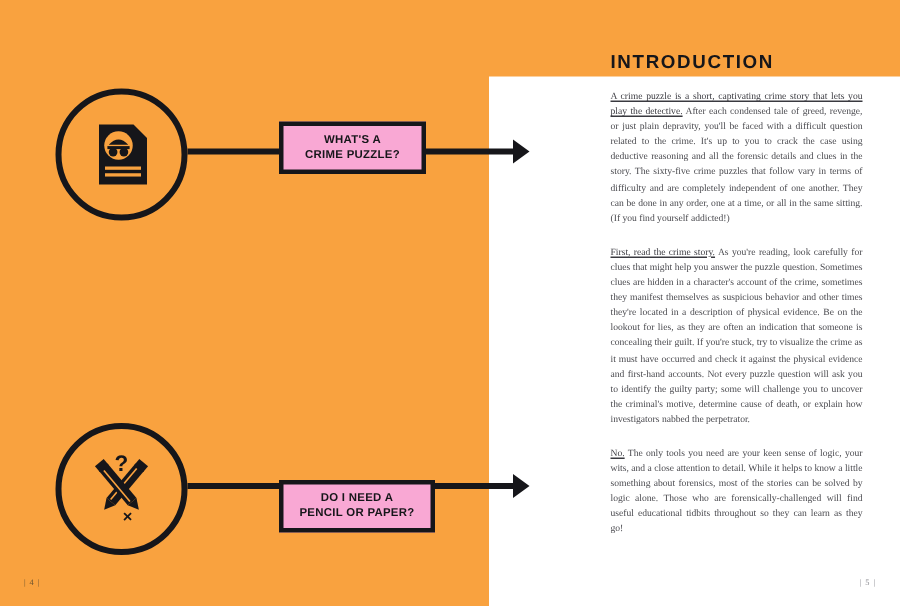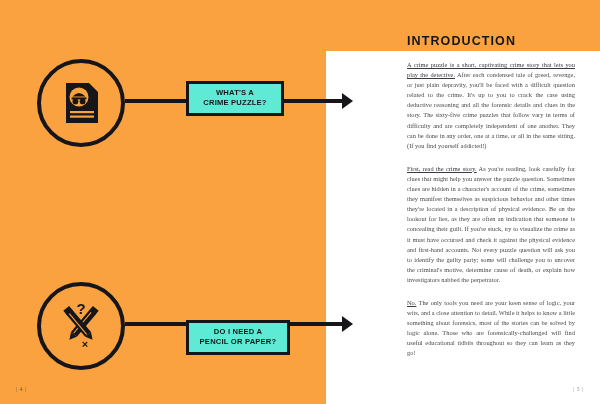--- a/index.html
+++ b/index.html
@@ -95,21 +95,21 @@
   }
 
   .label-box {
     position: absolute;
     left: 186px;
     top: 26px;
     width: 98px;
     min-height: 34px;
     box-sizing: border-box;
     border: 3px solid #16161a;
-    background: #5eead4;
+    background: #f9a8d4;
     display: flex;
     align-items: center;
     justify-content: center;
     text-align: center;
     padding: 4px 3px;
   }
   .label-box .txt {
     font-size: 7.6px;
     font-weight: bold;
     line-height: 1.35;

